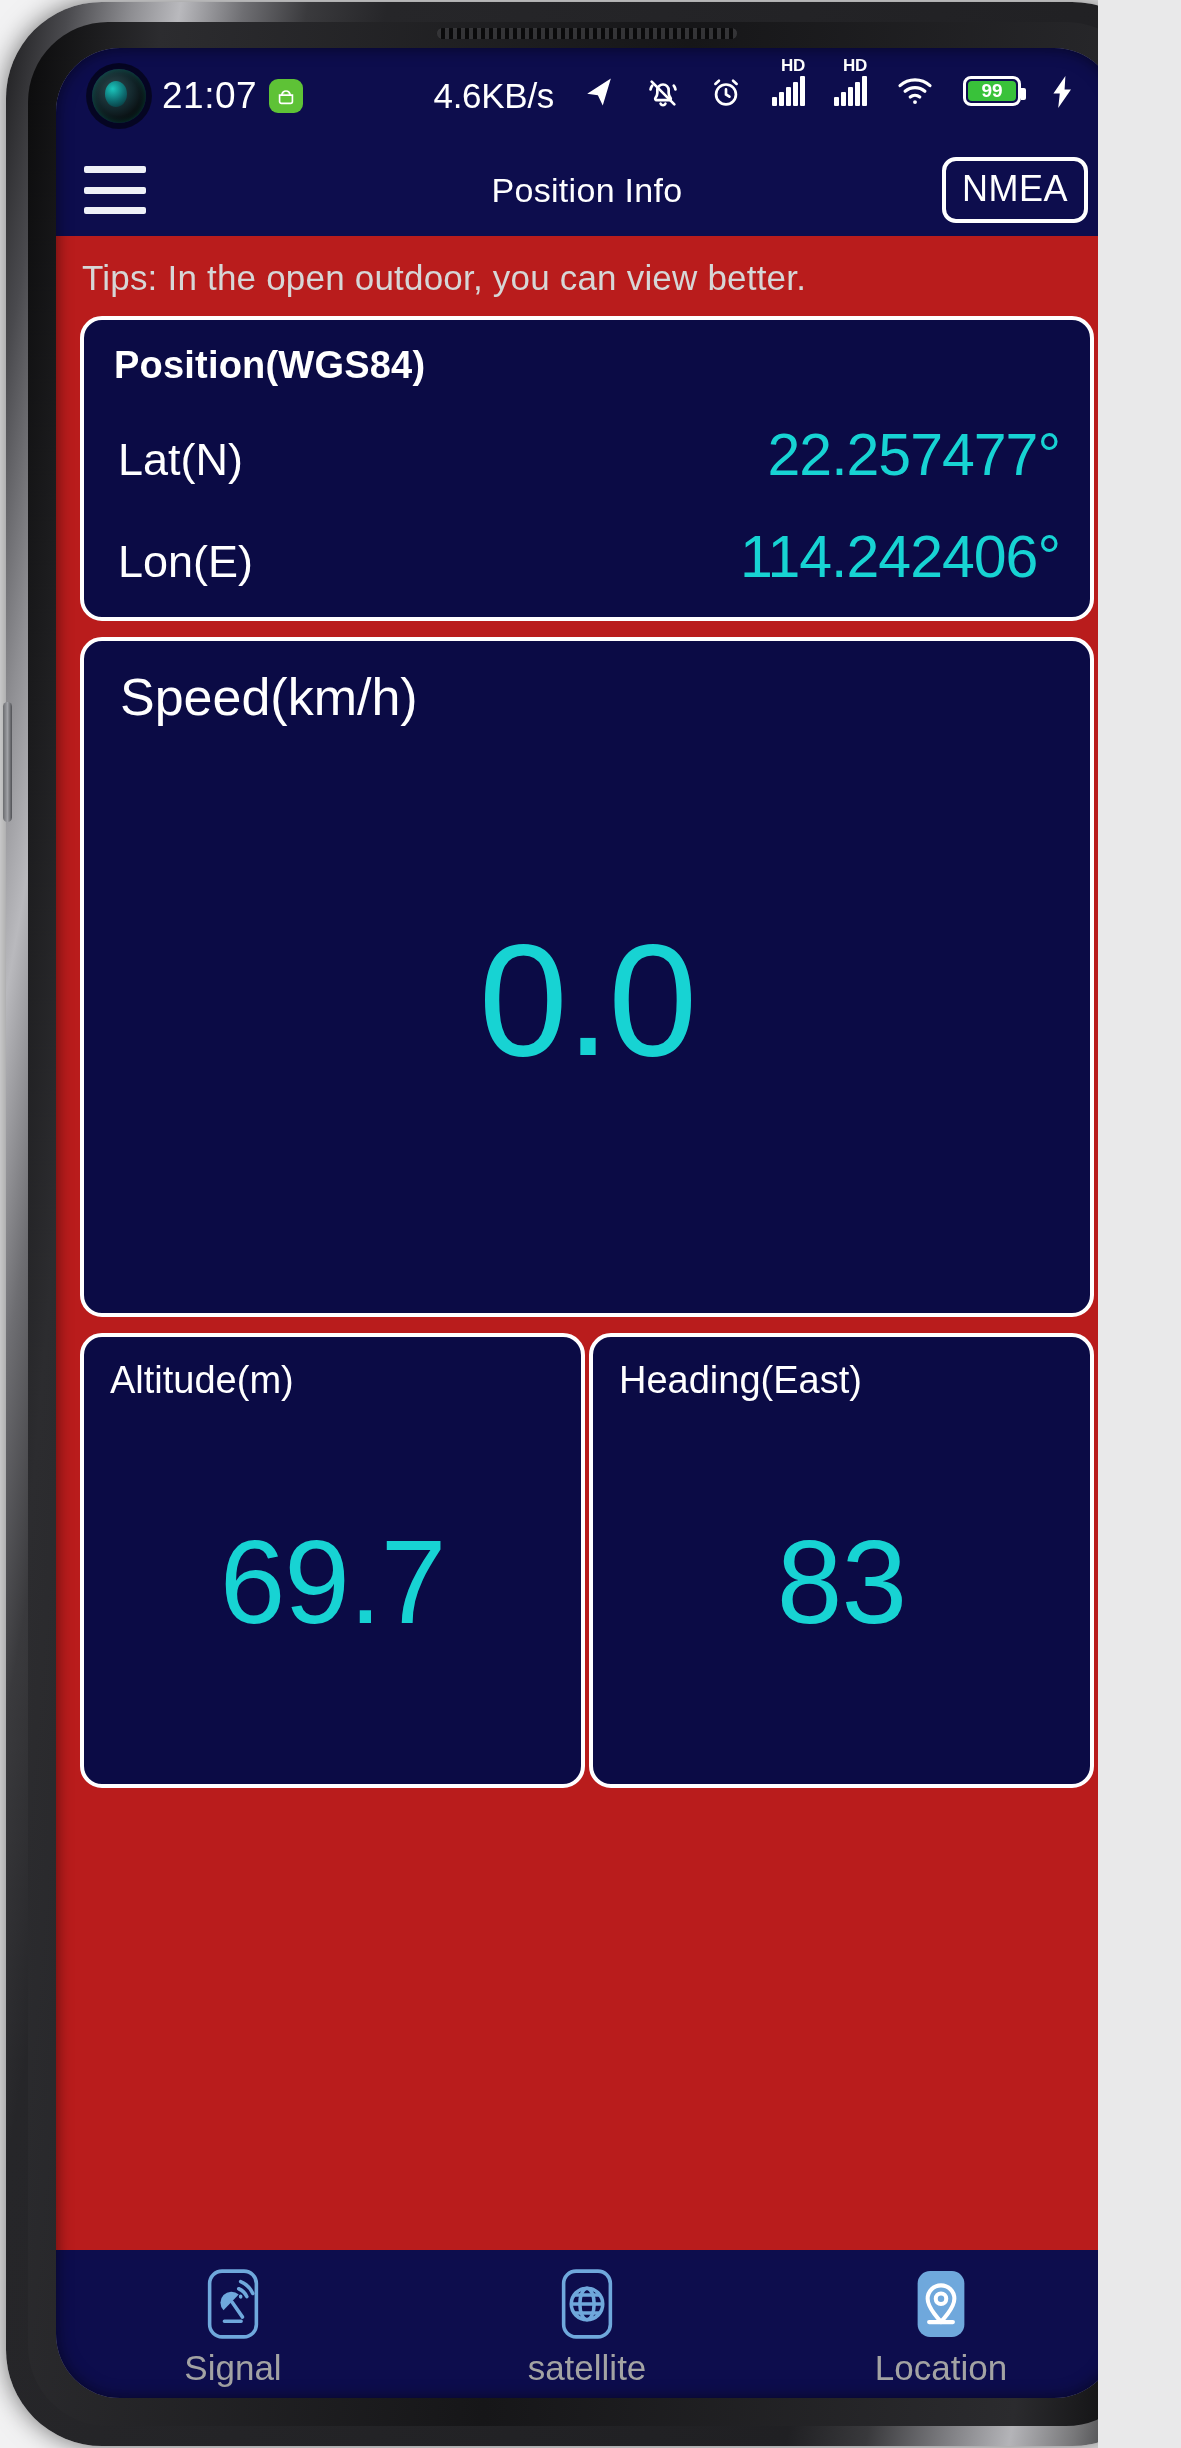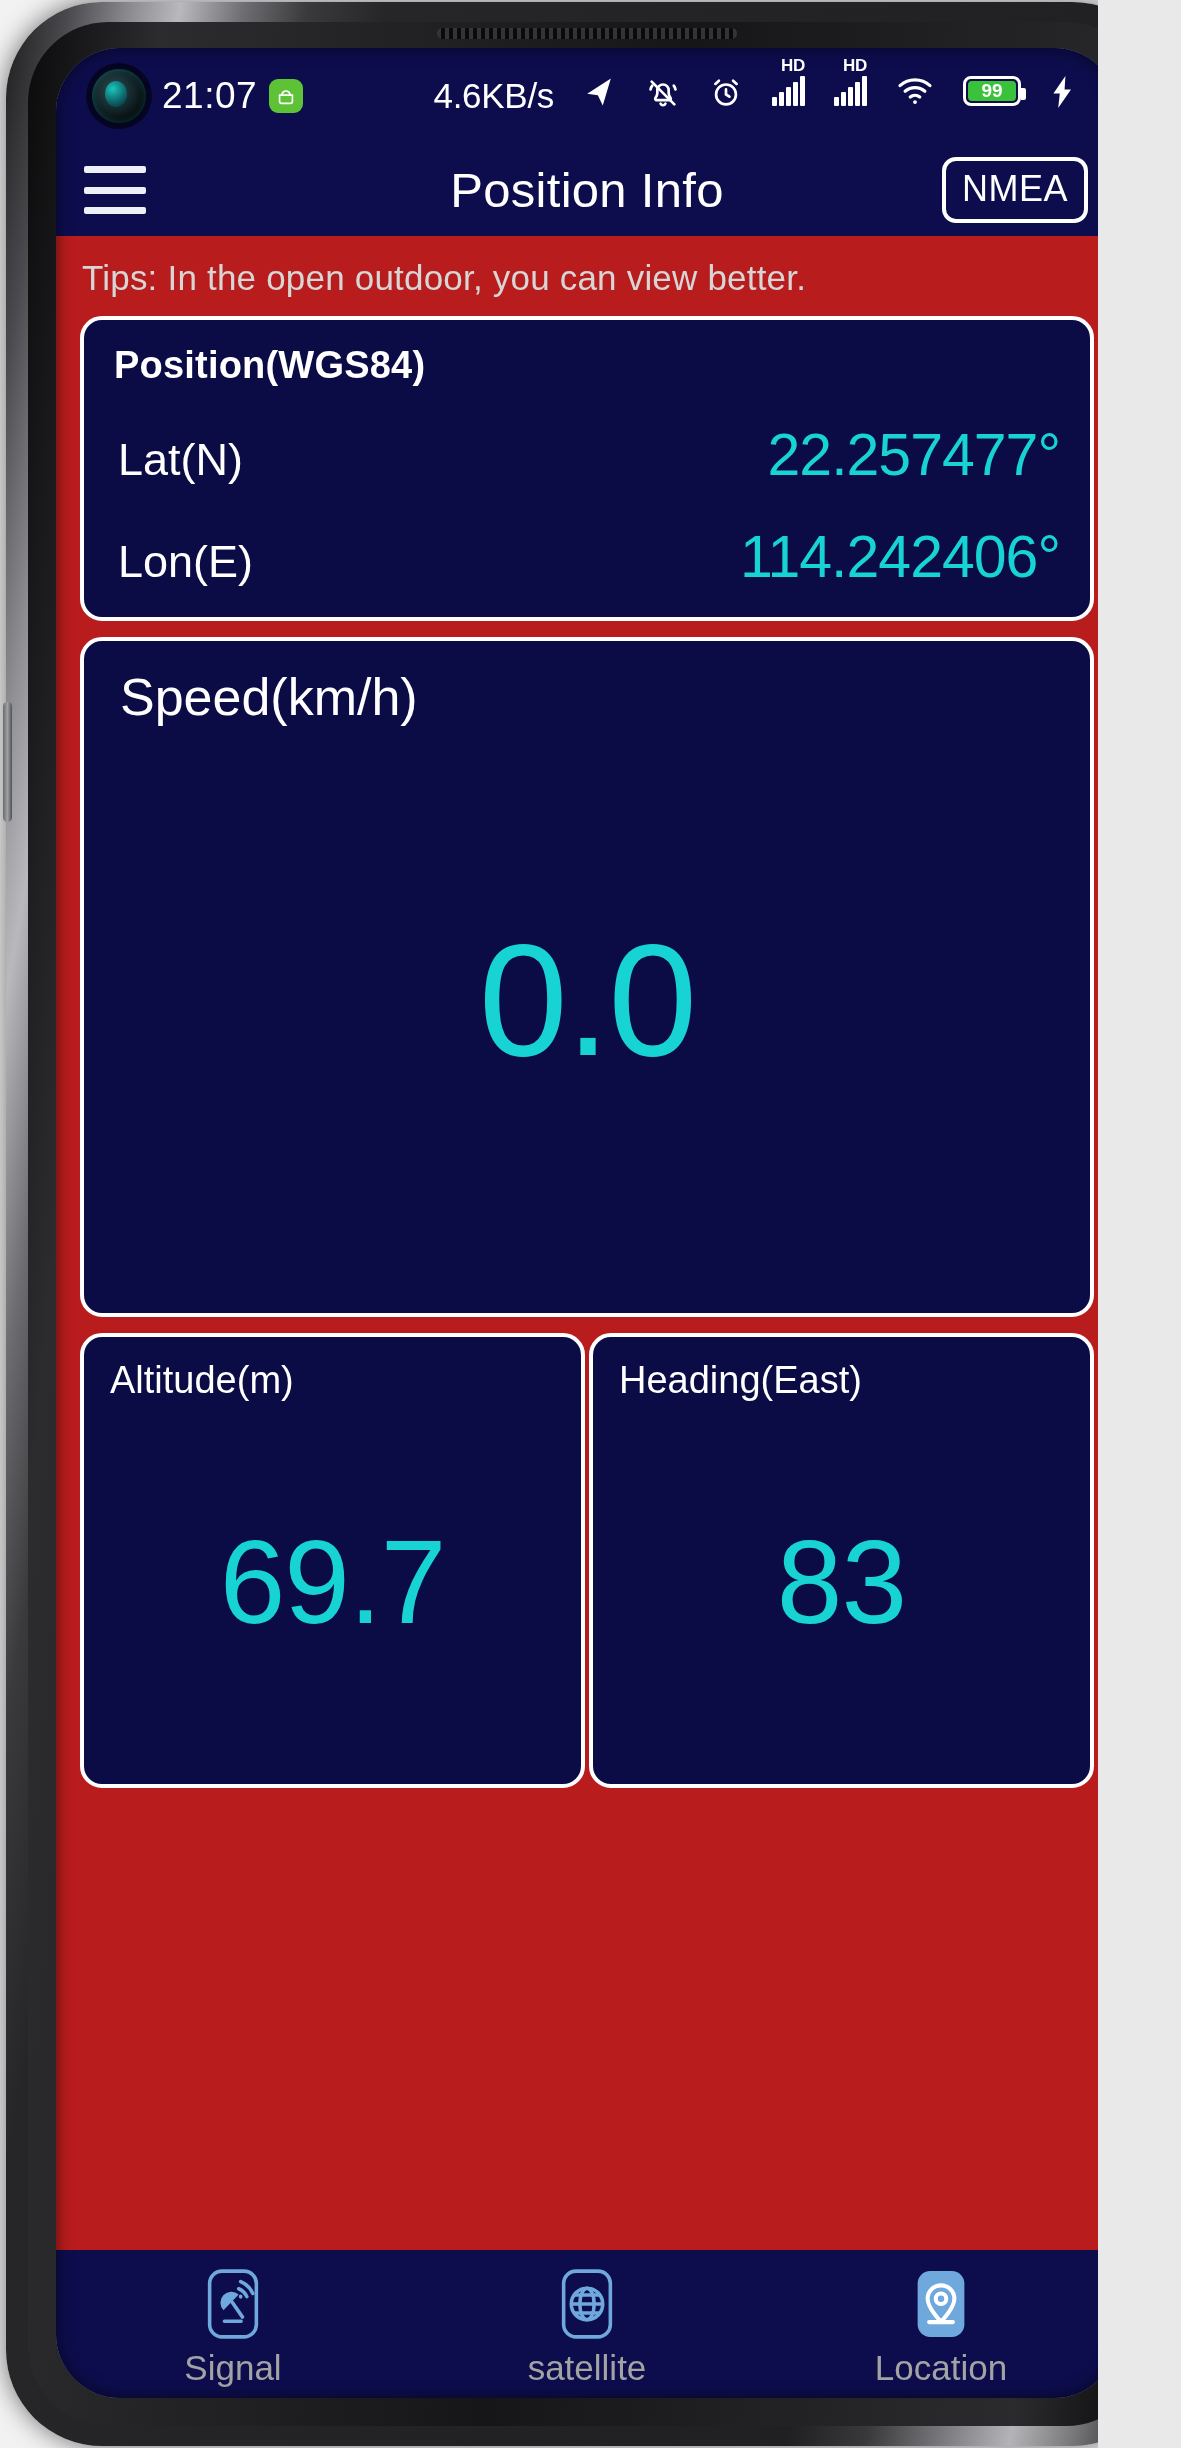--- a/index.html
+++ b/index.html
@@ -157,21 +157,21 @@
     height: 92px;
     background: #0d0d4d;
     display:flex; align-items:center;
     padding: 0 30px 0 28px;
     position: relative;
   }
   #menu-button { width: 62px; height: 48px; display:flex; flex-direction:column; justify-content:space-between; cursor:pointer; }
   #menu-button span { display:block; height:7px; background:#eef0f7; border-radius:2px; }
   #app-title {
     position:absolute; left:0; right:0; text-align:center;
-    color:#ffffff; font-size: 49px; font-weight: 400; letter-spacing:.3px;
+    color:#ffffff; font-size: 34px; font-weight: 400; letter-spacing:.3px;
     pointer-events:none;
   }
   #nmea-button {
     margin-left:auto; z-index:2;
     border: 4px solid #ffffff; border-radius: 14px;
     color:#ffffff; font-size: 36px; font-weight:500;
     padding: 7px 16px 9px; letter-spacing:.5px;
     background: transparent; cursor:pointer;
   }
 

